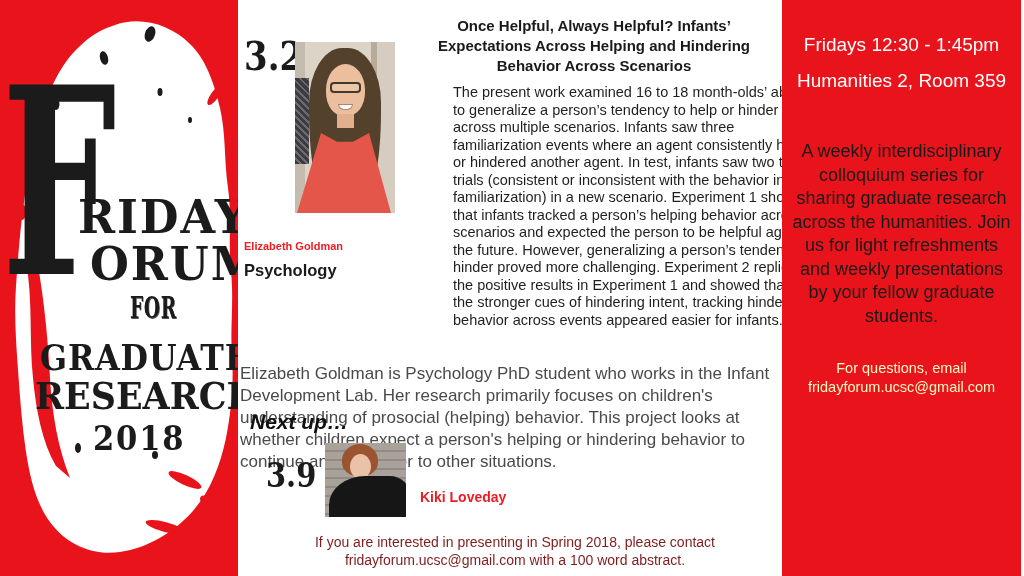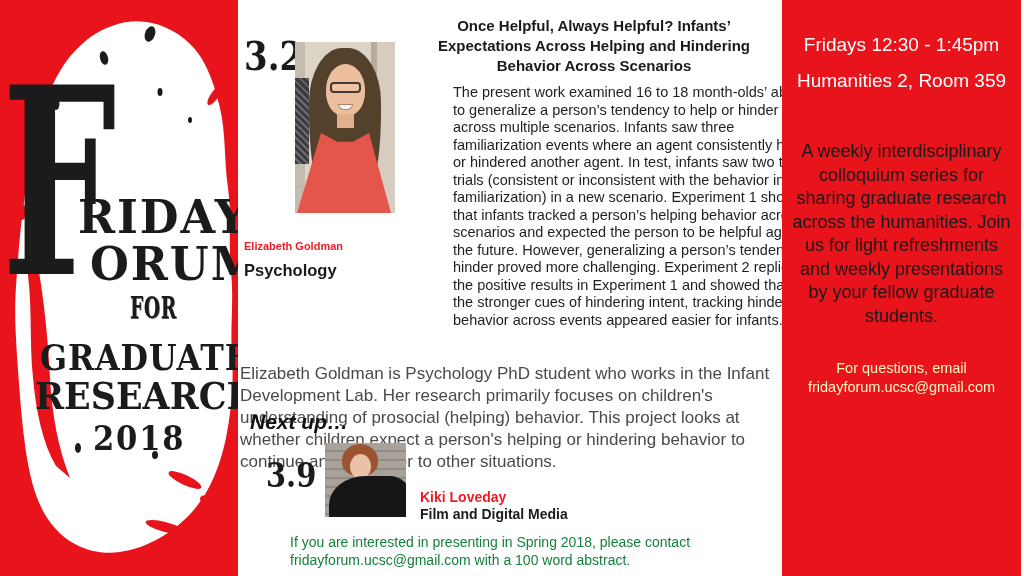--- a/index.html
+++ b/index.html
@@ -45,22 +45,22 @@
   }
   .next-heading { position:absolute; left:12px; top:410px; font-size:21px; font-weight:bold; color:#111;font-style:italic; }
   .next-date {
     position:absolute; left:28px; top:455px; font-family:"DejaVu Serif", serif;
     font-weight:bold; font-size:34px; color:#1b1b1b; transform:scaleX(0.85); transform-origin:left top;
   }
   .next-title { position:absolute; left:182px; top:441px; width:325px; font-size:14px; font-weight:bold; color:#1a1a1a; line-height:1.3; }
   .next-speaker { position:absolute; left:182px; top:489px; font-size:14px; font-weight:bold; color:#ed1c24; }
   .next-dept    { position:absolute; left:182px; top:506px; font-size:14px; font-weight:bold; color:#1a1a1a; }
   .footer-note {
-    position:absolute; left:52px; top:533px; width:450px; 
-    font-size:14px; color:#15803d; line-height:1.3;
+    position:absolute; left:52px; top:533px; width:450px; text-align:center;
+    font-size:14px; color:#7f1d1d; line-height:1.3;
   }
 
   
   .photo { position:absolute; overflow:hidden; }
   .photo-goldman { left:57px; top:42px; width:100px; height:171px; background:linear-gradient(90deg,#c5bbae 0 10px,#ddd4c8 10px 76px,#b9ab99 76px 82px,#d6ccbf 82px 100%); }
   .pg-side-obj { position:absolute; left:0; top:36px; width:14px; height:86px; background:repeating-linear-gradient(45deg,#3c3c40 0 3px,#6b6b70 3px 5px); }
   .pg-hair { position:absolute; left:14px; top:6px; width:72px; height:160px; background:#53412c; border-radius:46% 46% 30% 30%/34% 34% 60% 60%; }
   .pg-face { position:absolute; left:31px; top:22px; width:39px; height:52px; background:#ebbf9e; border-radius:50% 50% 45% 45%; }
   .pg-glasses { position:absolute; left:35px; top:40px; width:31px; height:11px; border:2px solid #42382c; border-radius:4px; background:rgba(255,255,255,0.12); }
   .pg-smile { position:absolute; left:43px; top:62px; width:15px; height:6px; background:#fff; border:1px solid #b3826a; border-radius:0 0 8px 8px; }
@@ -138,21 +138,20 @@
     <div class="next-heading">Next up…</div>
     <div class="next-date">3.9</div>
 
     <div class="photo photo-loveday">
       <div class="pl-hair"></div>
       <div class="pl-face"></div>
       <div class="pl-jacket"></div>
     </div>
 
     <div class="next-speaker">Kiki Loveday</div>
-    <div class="next-dept">Film and Digital Media</div>
 
     <p class="footer-note">If you are interested in presenting in Spring 2018, please contact fridayforum.ucsc@gmail.com with a 100 word abstract.</p>
   </main>
 
   <aside class="right-panel">
     <div class="info-time">Fridays 12:30 - 1:45pm</div>
     <div class="info-location">Humanities 2, Room 359</div>
     <p class="info-desc">A weekly interdisciplinary colloquium series for sharing graduate research across the humanities. Join us for light refreshments and weekly presentations by your fellow graduate students.</p>
     <p class="info-contact">For questions, email fridayforum.ucsc@gmail.com</p>
   </aside>

